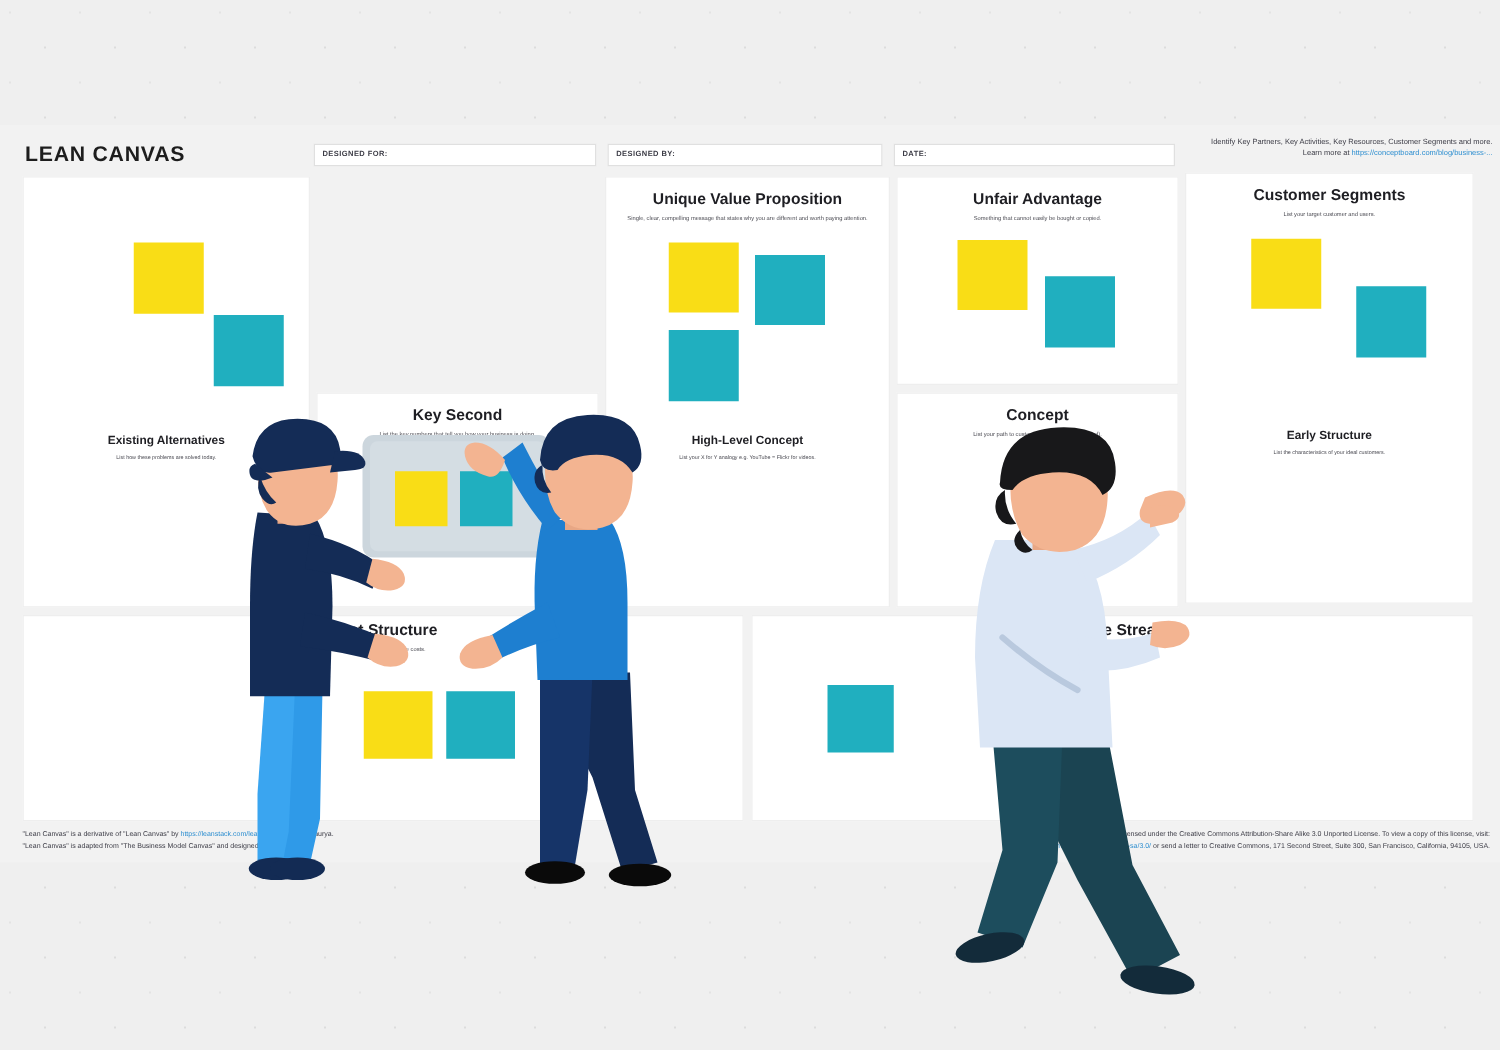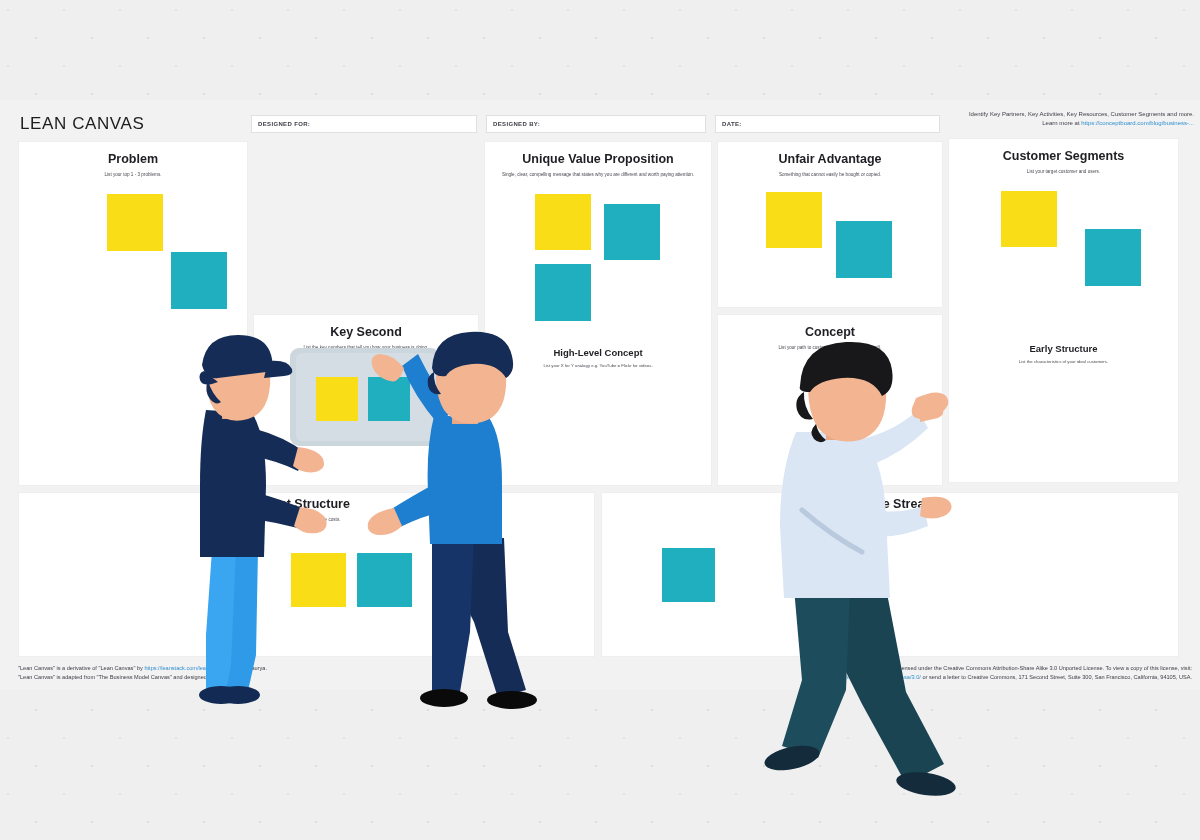--- a/index.html
+++ b/index.html
@@ -21,21 +21,21 @@
 
   
   #canvas-sheet {
     position: absolute; left: 0; top: 100px;
     width: 1200px; height: 590px;
     background: #f2f2f2;
   }
 
   .title-main {
     position: absolute; left: 20px; top: 14px;
-    font-size: 17px; font-weight: normal; letter-spacing: 0.6px;
+    font-size: 17px; font-weight: bold; letter-spacing: 0.6px;
     color: #1d1d1d;
     text-align: right;
   }
 
   .meta-field {
     position: absolute; top: 15px; height: 18px;
     background: #ffffff; border: 1px solid #e0e0e0;
     display: flex; align-items: center;
   }
   .meta-field .meta-label {
@@ -105,26 +105,26 @@
     <div class="meta-field" style="left:715px; width:225px;">
       <span class="meta-label">DATE:</span>
     </div>
 
     <div class="meta-note">
       <span>Identify Key Partners, Key Activities, Key Resources, Customer Segments and more.</span><br>
       <span>Learn more at </span><a href="#">https://conceptboard.com/blog/business-...</a>
     </div>
 
     <div class="cell" style="left:18px; top:41px; width:230px; height:345px;">
-      <div class="cell-head">
-        <div class="cell-title">Problem</div>
-        <div class="cell-sub">List your top 1 - 3 problems.</div>
-      </div>
       <div class="note yellow" style="left:88px; top:52px; width:56px; height:57px;"></div>
       <div class="note teal" style="left:152px; top:110px; width:56px; height:57px;"></div>
+      <div class="subhead" style="top:205px;">
+        <div class="cell-title">Existing Alternatives</div>
+        <div class="cell-sub">List how these problems are solved today.</div>
+      </div>
     </div>
 
 
     <div class="cell" style="left:253px; top:214px; width:226px; height:172px;">
       <div class="cell-head">
         <div class="cell-title">Key Second</div>
         <div class="cell-sub">List the key numbers that tell you how your business is doing.</div>
       </div>
     </div>
 

